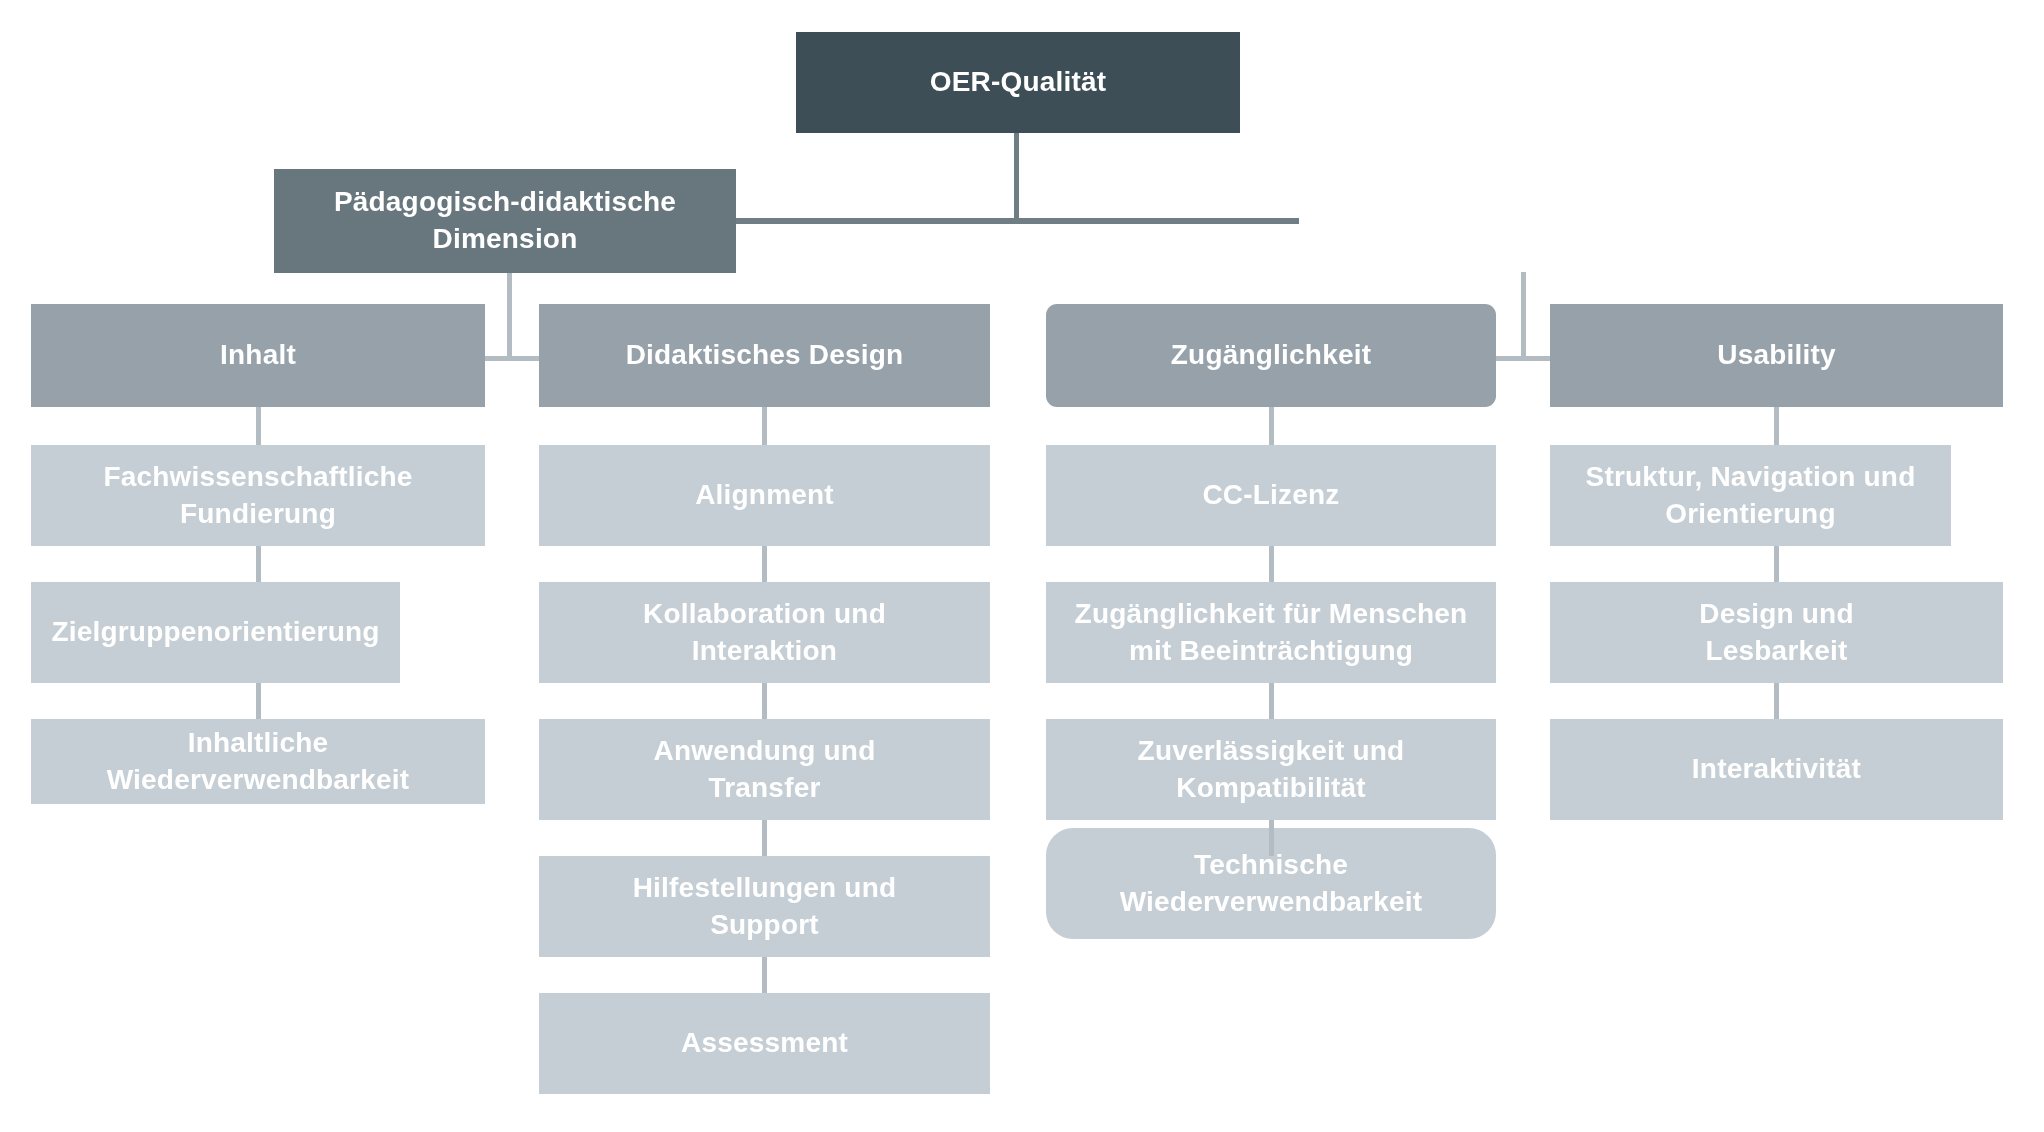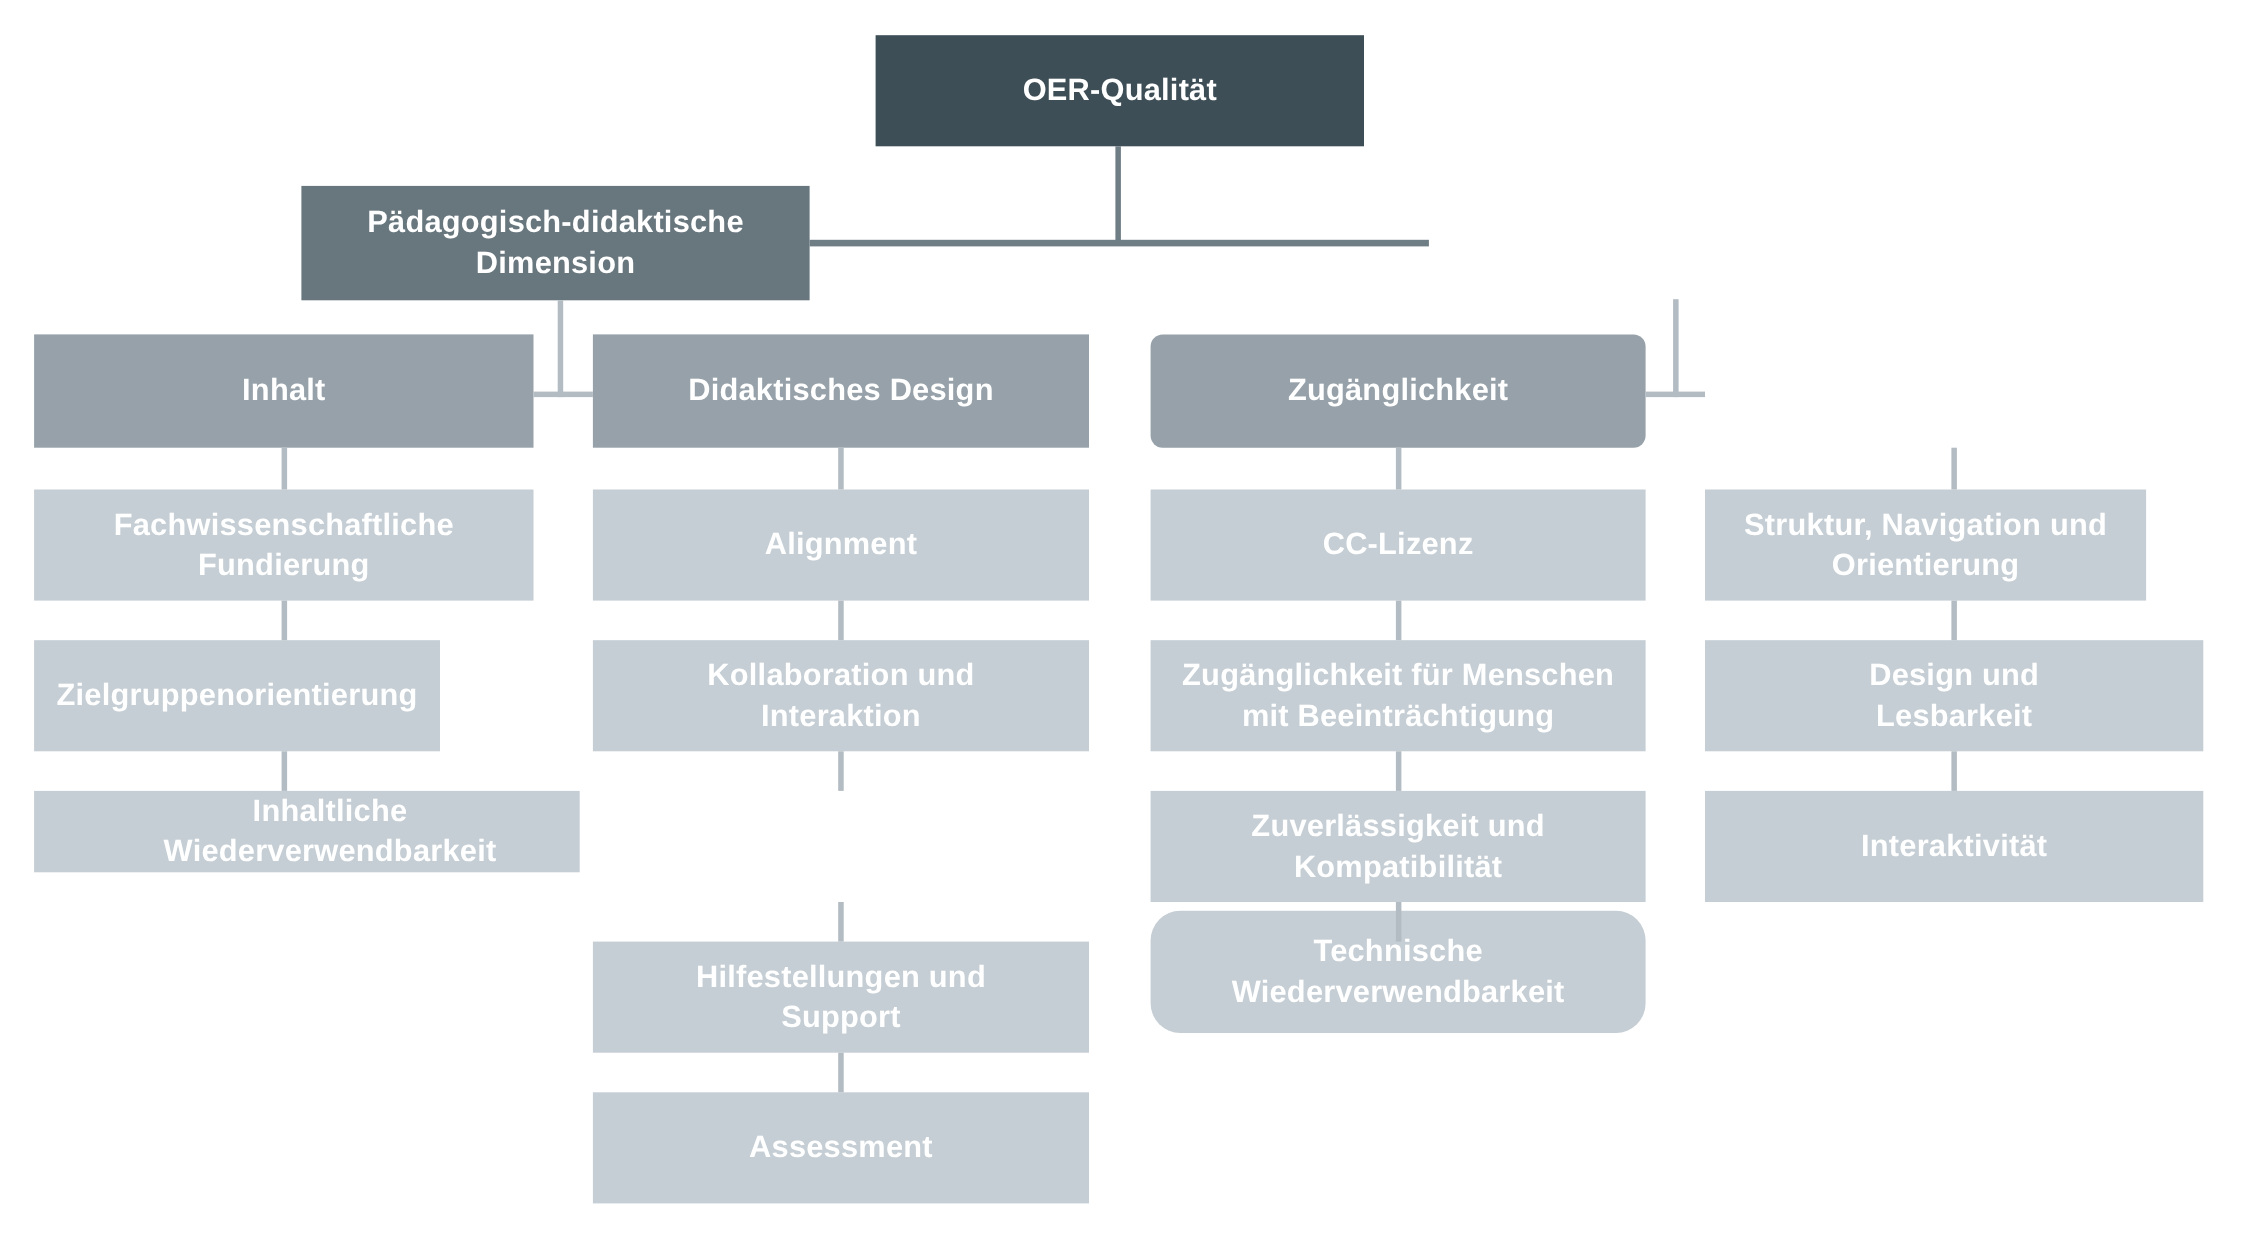--- a/index.html
+++ b/index.html
@@ -38,30 +38,33 @@
 <div class="stage">
 
   <div class="node root" style="left:796px; top:32px; width:444px; height:101px;">OER-Qualität</div>
 
   <div class="node dim" style="left:274px; top:169px; width:462px; height:104px;">Pädagogisch-didaktische
 Dimension</div>
 
   <div class="node cat" style="left:31px; top:304px; width:454px; height:103px;">Inhalt</div>
   <div class="node cat" style="left:539px; top:304px; width:451px; height:103px;">Didaktisches Design</div>
   <div class="node cat" style="left:1046px; top:304px; width:450px; height:103px;border-radius:11px;">Zugänglichkeit</div>
+  <div class="node cat" style="left:1550px; top:304px; width:453px; height:103px;">Usability</div>
 
   <div class="node item" style="left:31px; top:445px; width:454px; height:101px;">Fachwissenschaftliche
 Fundierung</div>
   <div class="node item" style="left:31px; top:582px; width:369px; height:101px;">Zielgruppenorientierung</div>
-  <div class="node item" style="left:31px; top:719px; width:454px; height:74px;padding-left:42px;">Inhaltliche
+  <div class="node item" style="left:31px; top:719px; width:454px; height:85px;">Inhaltliche
 Wiederverwendbarkeit</div>
 
   <div class="node item" style="left:539px; top:445px; width:451px; height:101px;">Alignment</div>
   <div class="node item" style="left:539px; top:582px; width:451px; height:101px;">Kollaboration und
 Interaktion</div>
+  <div class="node item" style="left:539px; top:719px; width:451px; height:101px;">Anwendung und
+Transfer</div>
   <div class="node item" style="left:539px; top:856px; width:451px; height:101px;">Hilfestellungen und
 Support</div>
   <div class="node item" style="left:539px; top:993px; width:451px; height:101px;">Assessment</div>
 
   <div class="node item" style="left:1046px; top:445px; width:450px; height:101px;">CC-Lizenz</div>
   <div class="node item" style="left:1046px; top:582px; width:450px; height:101px;">Zugänglichkeit für Menschen
 mit Beeinträchtigung</div>
   <div class="node item" style="left:1046px; top:719px; width:450px; height:101px;">Zuverlässigkeit und
 Kompatibilität</div>
   <div class="node item" style="left:1046px; top:828px; width:450px; height:111px;border-radius:27px;">Technische

